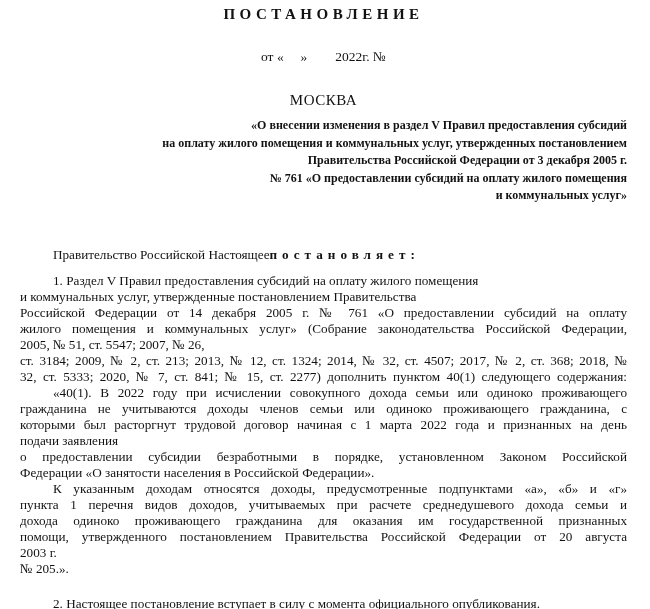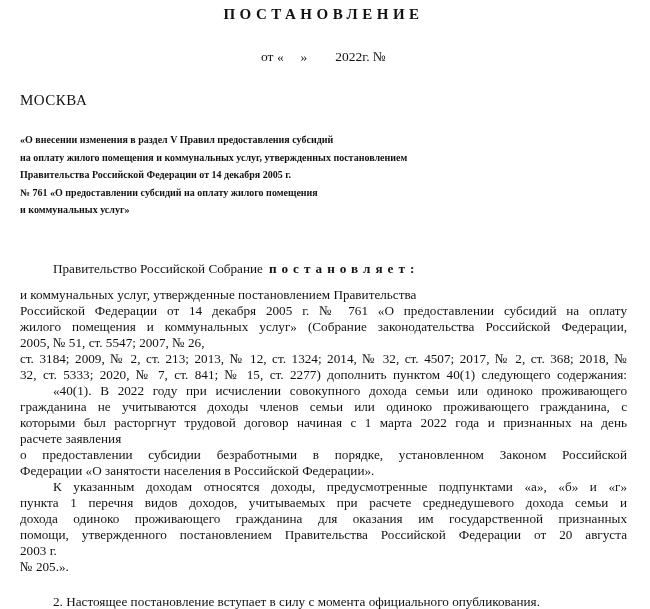--- a/index.html
+++ b/index.html
@@ -31,42 +31,41 @@
     margin-top: 26px;
     display: flex;
     justify-content: center;
     gap: 28px;
     font-size: 13.5px;
     line-height: 16px;
   }
   .date-row span { white-space: pre; }
   .city {
     margin-top: 26px;
-    text-align: left;
+    text-align: center;
     font-size: 15px;
     letter-spacing: 0.5px;
     line-height: 18px;
   }
   .subject {
-    margin-top: 22px;
-    text-align: left;
+    margin-top: 8px;
+    text-align: right;
     font-weight: bold;
-    font-size: 10px;
+    font-size: 12px;
   }
   .subject div { line-height: 17.5px; }
   .preamble {
     margin-top: 42px;
     padding-left: 33px;
     font-size: 13.2px;
     line-height: 16px;
   }
   .preamble .emph {
     font-weight: bold;
     letter-spacing: 5px;
-    margin-left: 6px;
   }
   .body-text {
     margin-top: 10px;
     font-size: 13.2px;
   }
   .body-text .line {
     line-height: 16px;
     height: 16px;
     text-align: left;
     white-space: nowrap;
@@ -90,40 +89,41 @@
   <div class="date-row">
     <span>от «     »</span>
     <span>2022г. №</span>
   </div>
 
   <div class="city">МОСКВА</div>
 
   <div class="subject">
       <div>«О внесении изменения в раздел V Правил предоставления субсидий</div>
       <div>на оплату жилого помещения и коммунальных услуг, утвержденных постановлением</div>
-      <div>Правительства Российской Федерации от 14 декабря 2005 г.</div>
+      <div>Правительства Российской Федерации от 3 декабря 2005 г.</div>
       <div>№ 761 «О предоставлении субсидий на оплату жилого помещения</div>
       <div>и коммунальных услуг»</div>
     </div>
 
   <div class="preamble">
-    <span>Правительство Российской Собрание</span><span class="emph">постановляет:</span>
+    <span>Правительство Российской Настоящее</span><span class="emph">постановляет:</span>
   </div>
 
   <div class="body-text">
+      <div class="line ind">1. Раздел V Правил предоставления субсидий на оплату жилого помещения</div>
       <div class="line">и коммунальных услуг, утвержденные постановлением Правительства</div>
       <div class="line just">Российской Федерации от 14 декабря 2005 г. № 761 «О предоставлении субсидий на оплату</div>
       <div class="line just">жилого помещения и коммунальных услуг» (Собрание законодательства Российской Федерации,</div>
       <div class="line">2005, № 51, ст. 5547; 2007, № 26,</div>
       <div class="line just">ст. 3184; 2009, № 2, ст. 213; 2013, № 12, ст. 1324; 2014, № 32, ст. 4507; 2017, № 2, ст. 368; 2018, №</div>
       <div class="line just">32, ст. 5333; 2020, № 7, ст. 841; № 15, ст. 2277) дополнить пунктом 40(1) следующего содержания:</div>
       <div class="line just ind">«40(1). В 2022 году при исчислении совокупного дохода семьи или одиноко проживающего</div>
       <div class="line just">гражданина не учитываются доходы членов семьи или одиноко проживающего гражданина, с</div>
       <div class="line just">которыми был расторгнут трудовой договор начиная с 1 марта 2022 года и признанных на день</div>
-      <div class="line">расчете заявления</div>
+      <div class="line">подачи заявления</div>
       <div class="line just">о предоставлении субсидии безработными в порядке, установленном Законом Российской</div>
       <div class="line">Федерации «О занятости населения в Российской Федерации».</div>
       <div class="line just ind">К указанным доходам относятся доходы, предусмотренные подпунктами «а», «б» и «г»</div>
       <div class="line just">пункта 1 перечня видов доходов, учитываемых при расчете среднедушевого дохода семьи и</div>
       <div class="line just">дохода одиноко проживающего гражданина для оказания им государственной признанных</div>
       <div class="line just">помощи, утвержденного постановлением Правительства Российской Федерации от 20 августа</div>
       <div class="line">2003 г.</div>
       <div class="line">№ 205.».</div>
       <div class="line ind gap-before">2. Настоящее постановление вступает в силу с момента официального опубликования.</div>
     </div>

